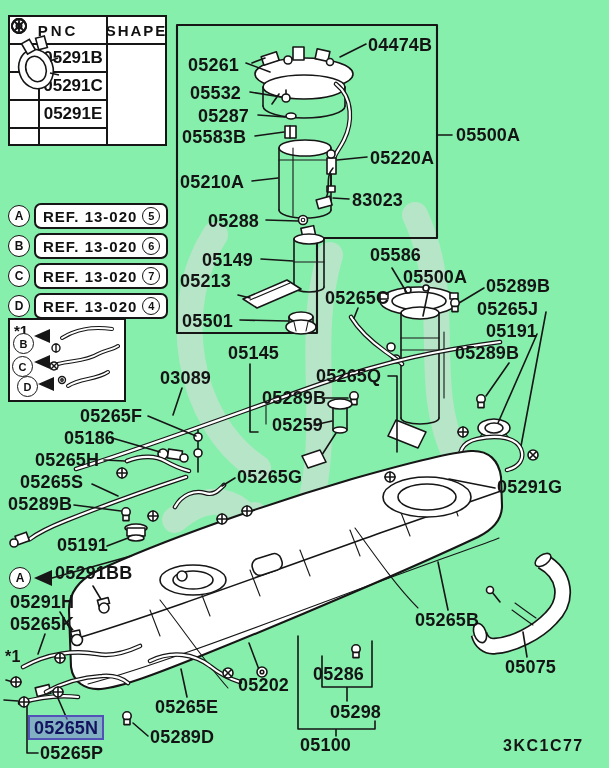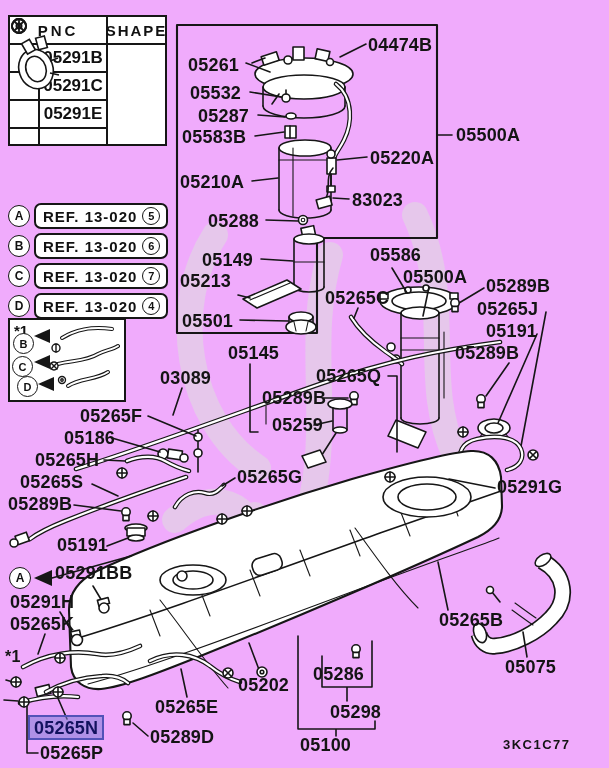--- a/index.html
+++ b/index.html
@@ -1,35 +1,35 @@
 <!DOCTYPE html>
 <html><head>
 <meta charset="utf-8">
 <style>
   html,body{margin:0;padding:0;background:#fff;}
-  .stage{position:relative;width:609px;height:768px;background:#f0abfc;overflow:hidden;
+  .stage{position:relative;width:609px;height:768px;background:#86efac;overflow:hidden;
          font-family:"Liberation Sans",sans-serif;color:#111;}
   svg{position:absolute;left:0;top:0;}
   .ln{fill:none;stroke:#161616;stroke-width:1.6;stroke-linecap:round;stroke-linejoin:round;}
   .ln2{stroke-width:2.1;}
   .thin{stroke-width:1.1;}
   .wht{fill:#ffffff;stroke:#161616;stroke-width:1.6;}
   .tube{fill:none;stroke:#161616;stroke-width:4.6;stroke-linecap:round;}
   .core{fill:none;stroke:#ffffff;stroke-width:2.2;stroke-linecap:round;}
   .bigtube{fill:none;stroke:#161616;stroke-width:17;stroke-linecap:butt;}
   .bigcore{fill:none;stroke:#ffffff;stroke-width:13.6;stroke-linecap:butt;}
   .blk{fill:#161616;stroke:none;}
   .wm{fill:none;stroke:#dedede;stroke-width:26;opacity:.55;stroke-linecap:round;}
 
   .plabel{position:absolute;font-weight:bold;font-size:18px;line-height:1;
           letter-spacing:.2px;white-space:nowrap;color:#141414;}
   .plabel.sm{font-size:16px;}
   .plabel.hl{background:rgba(124,124,214,.55);border:2px solid #5252b8;color:#12125e;
              padding:2px 4px 1px 4px;}
-  .code{position:absolute;font-weight:bold;font-size:13px;letter-spacing:1.5px;color:#141414;}
+  .code{position:absolute;font-weight:bold;font-size:16px;letter-spacing:1.5px;color:#141414;}
 
   
   .pnc-table{position:absolute;left:8px;top:15px;display:grid;
              grid-template-columns:28px 66px 57px;grid-template-rows:26px 26px 26px 26px 15px;
              background:#161616;gap:2px;border:2px solid #161616;}
   .pnc-table .cell{background:#fff;display:flex;align-items:center;justify-content:center;
                    font-weight:bold;font-size:17px;}
   .pnc-table .hdr{font-size:15px;letter-spacing:3px;}
   .c-hpnc{grid-column:1/3;grid-row:1;}
   .c-hshape{grid-column:3;grid-row:1;letter-spacing:2px !important;}
@@ -495,21 +495,21 @@
   <div class="plabel" style="left:35px;top:451px;">05265H</div>
   <div class="plabel" style="left:20px;top:473px;">05265S</div>
   <div class="plabel" style="left:237px;top:468px;">05265G</div>
   <div class="plabel" style="left:8px;top:495px;">05289B</div>
   <div class="plabel" style="left:497px;top:478px;">05291G</div>
   <div class="plabel" style="left:57px;top:536px;">05191</div>
   <div class="plabel" style="left:55px;top:564px;">05291BB</div>
   <div class="plabel" style="left:10px;top:593px;">05291H</div>
   <div class="plabel" style="left:10px;top:615px;">05265K</div>
   <div class="plabel sm" style="left:5px;top:649px;">*1</div>
-  <div class="plabel" style="left:415px;top:611px;margin-left:24px;">05265B</div>
+  <div class="plabel" style="left:415px;top:611px;">05265B</div>
   <div class="plabel" style="left:505px;top:658px;">05075</div>
   <div class="plabel" style="left:238px;top:676px;">05202</div>
   <div class="plabel" style="left:313px;top:665px;">05286</div>
   <div class="plabel" style="left:330px;top:703px;">05298</div>
   <div class="plabel" style="left:300px;top:736px;">05100</div>
   <div class="plabel" style="left:155px;top:698px;">05265E</div>
   <div class="plabel hl" style="left:28px;top:715px;">05265N</div>
   <div class="plabel" style="left:150px;top:728px;">05289D</div>
   <div class="plabel" style="left:40px;top:744px;">05265P</div>
 

